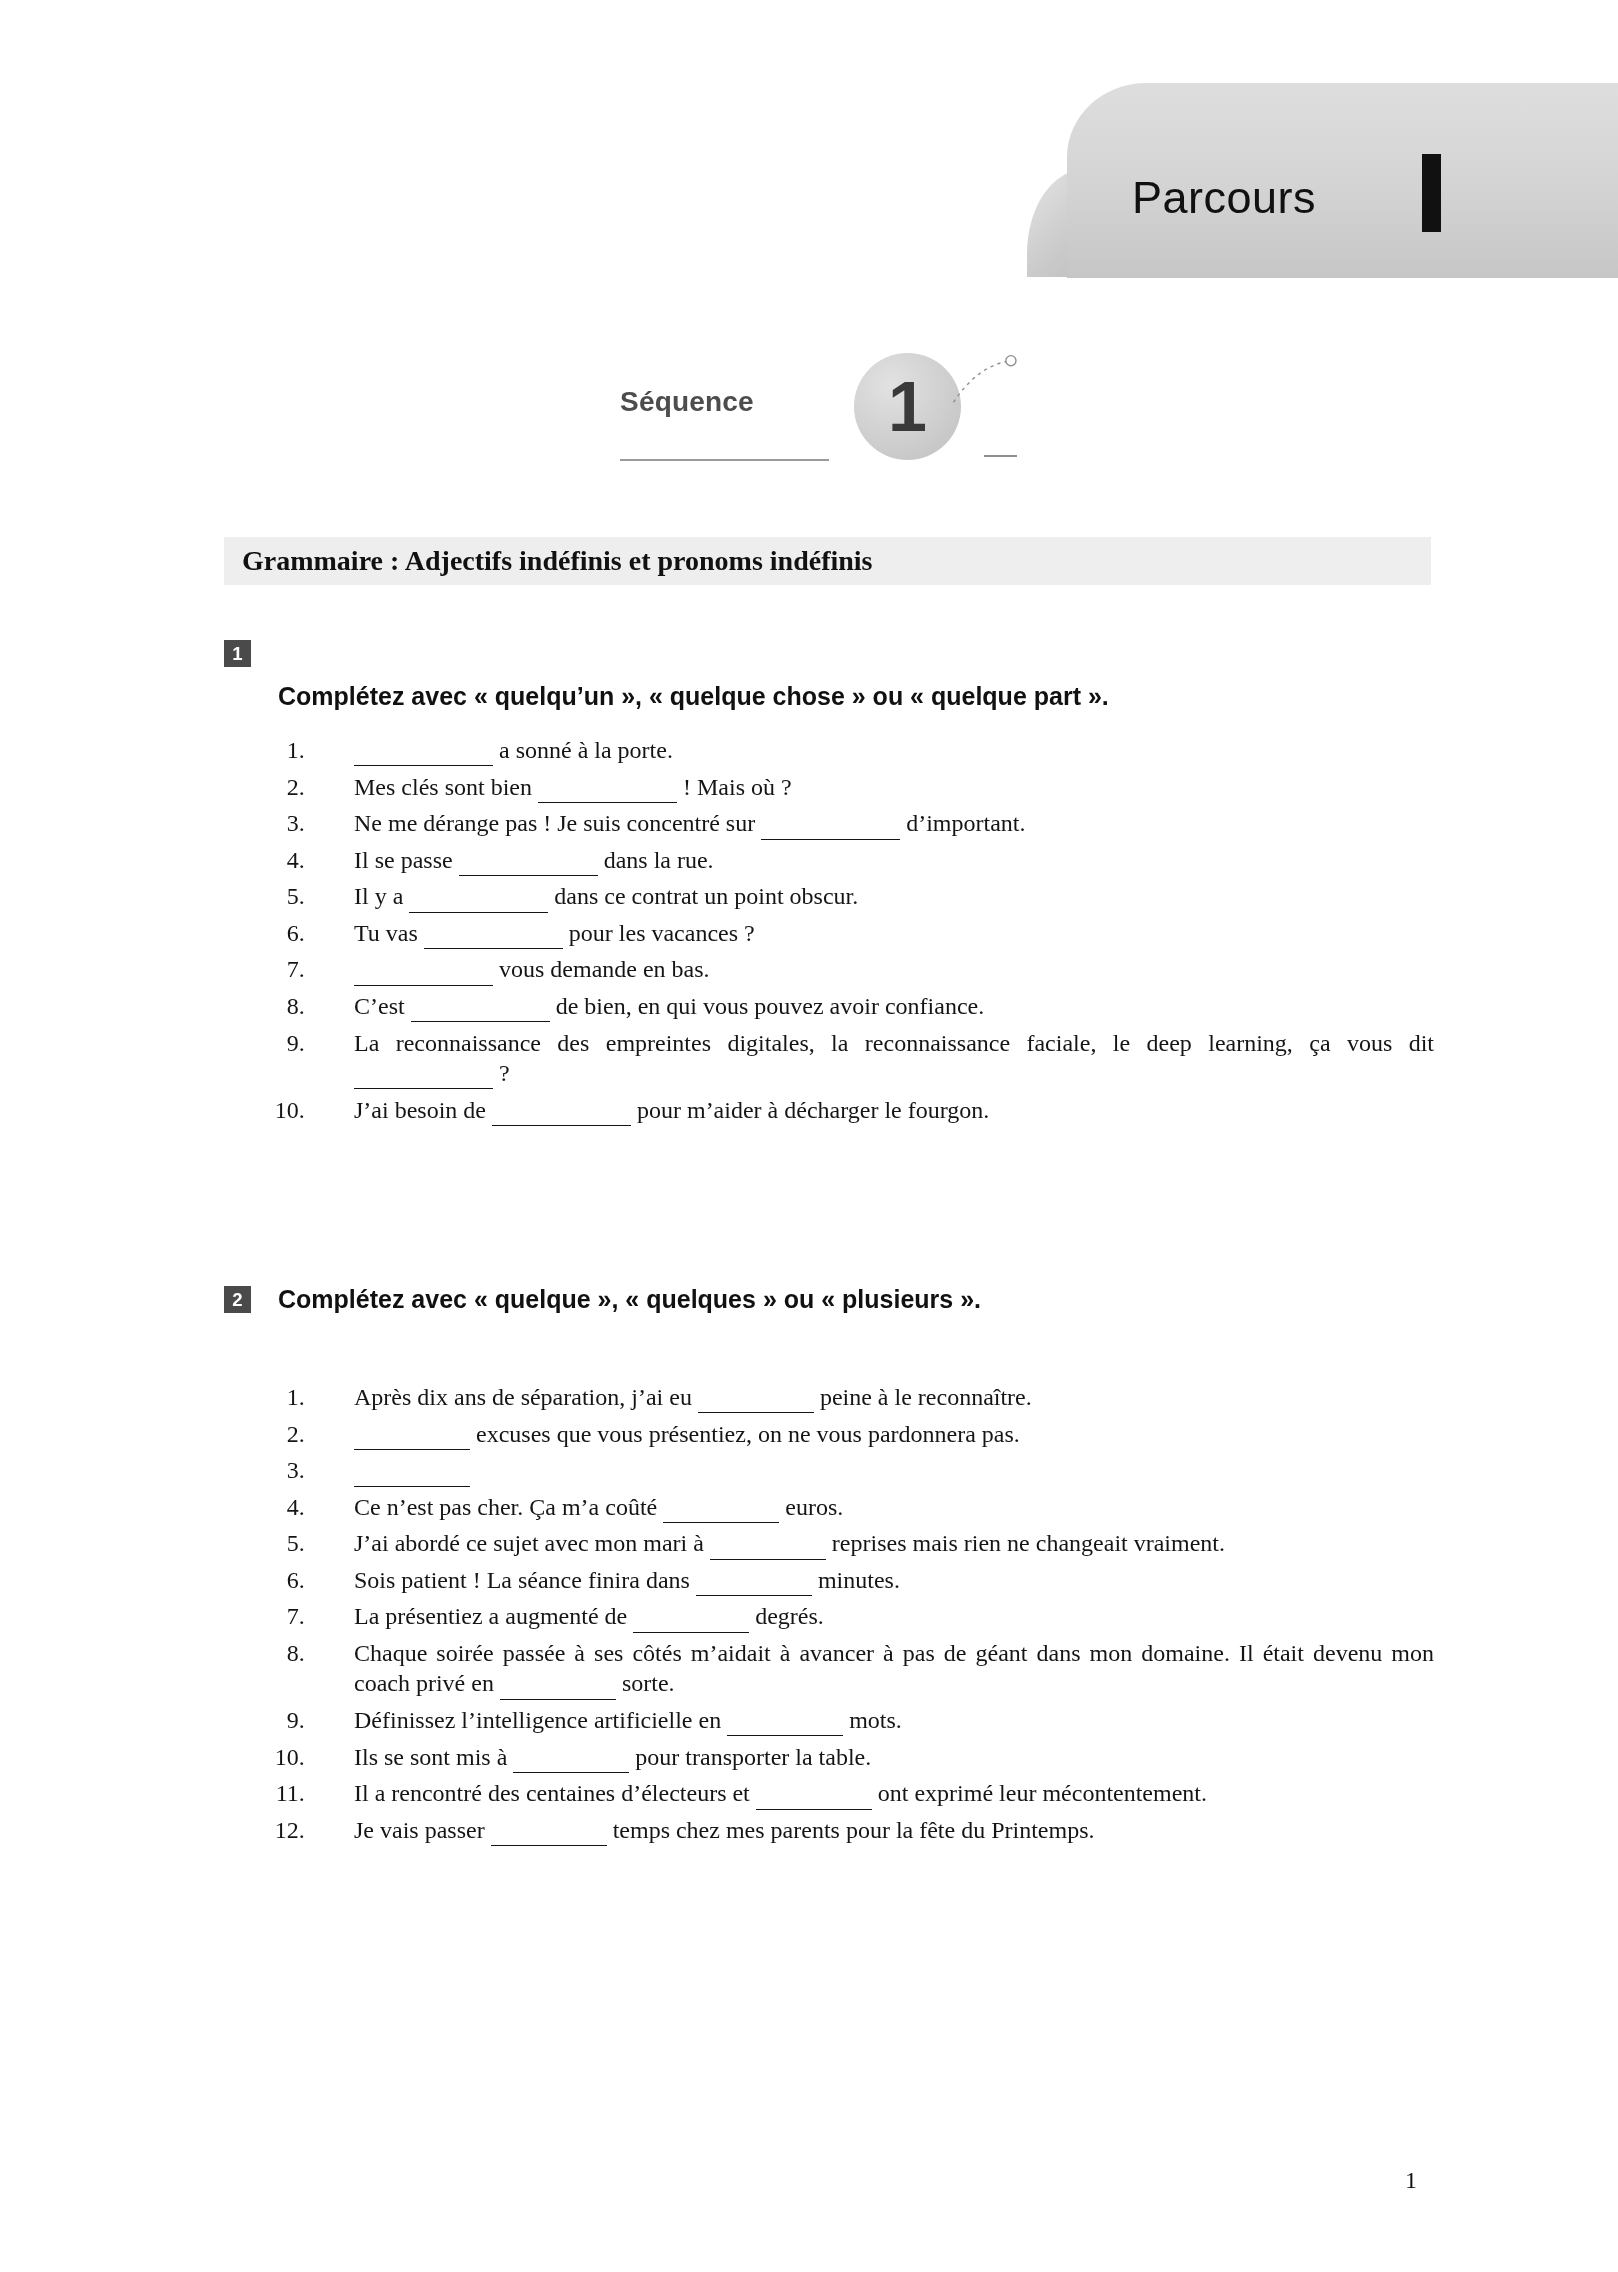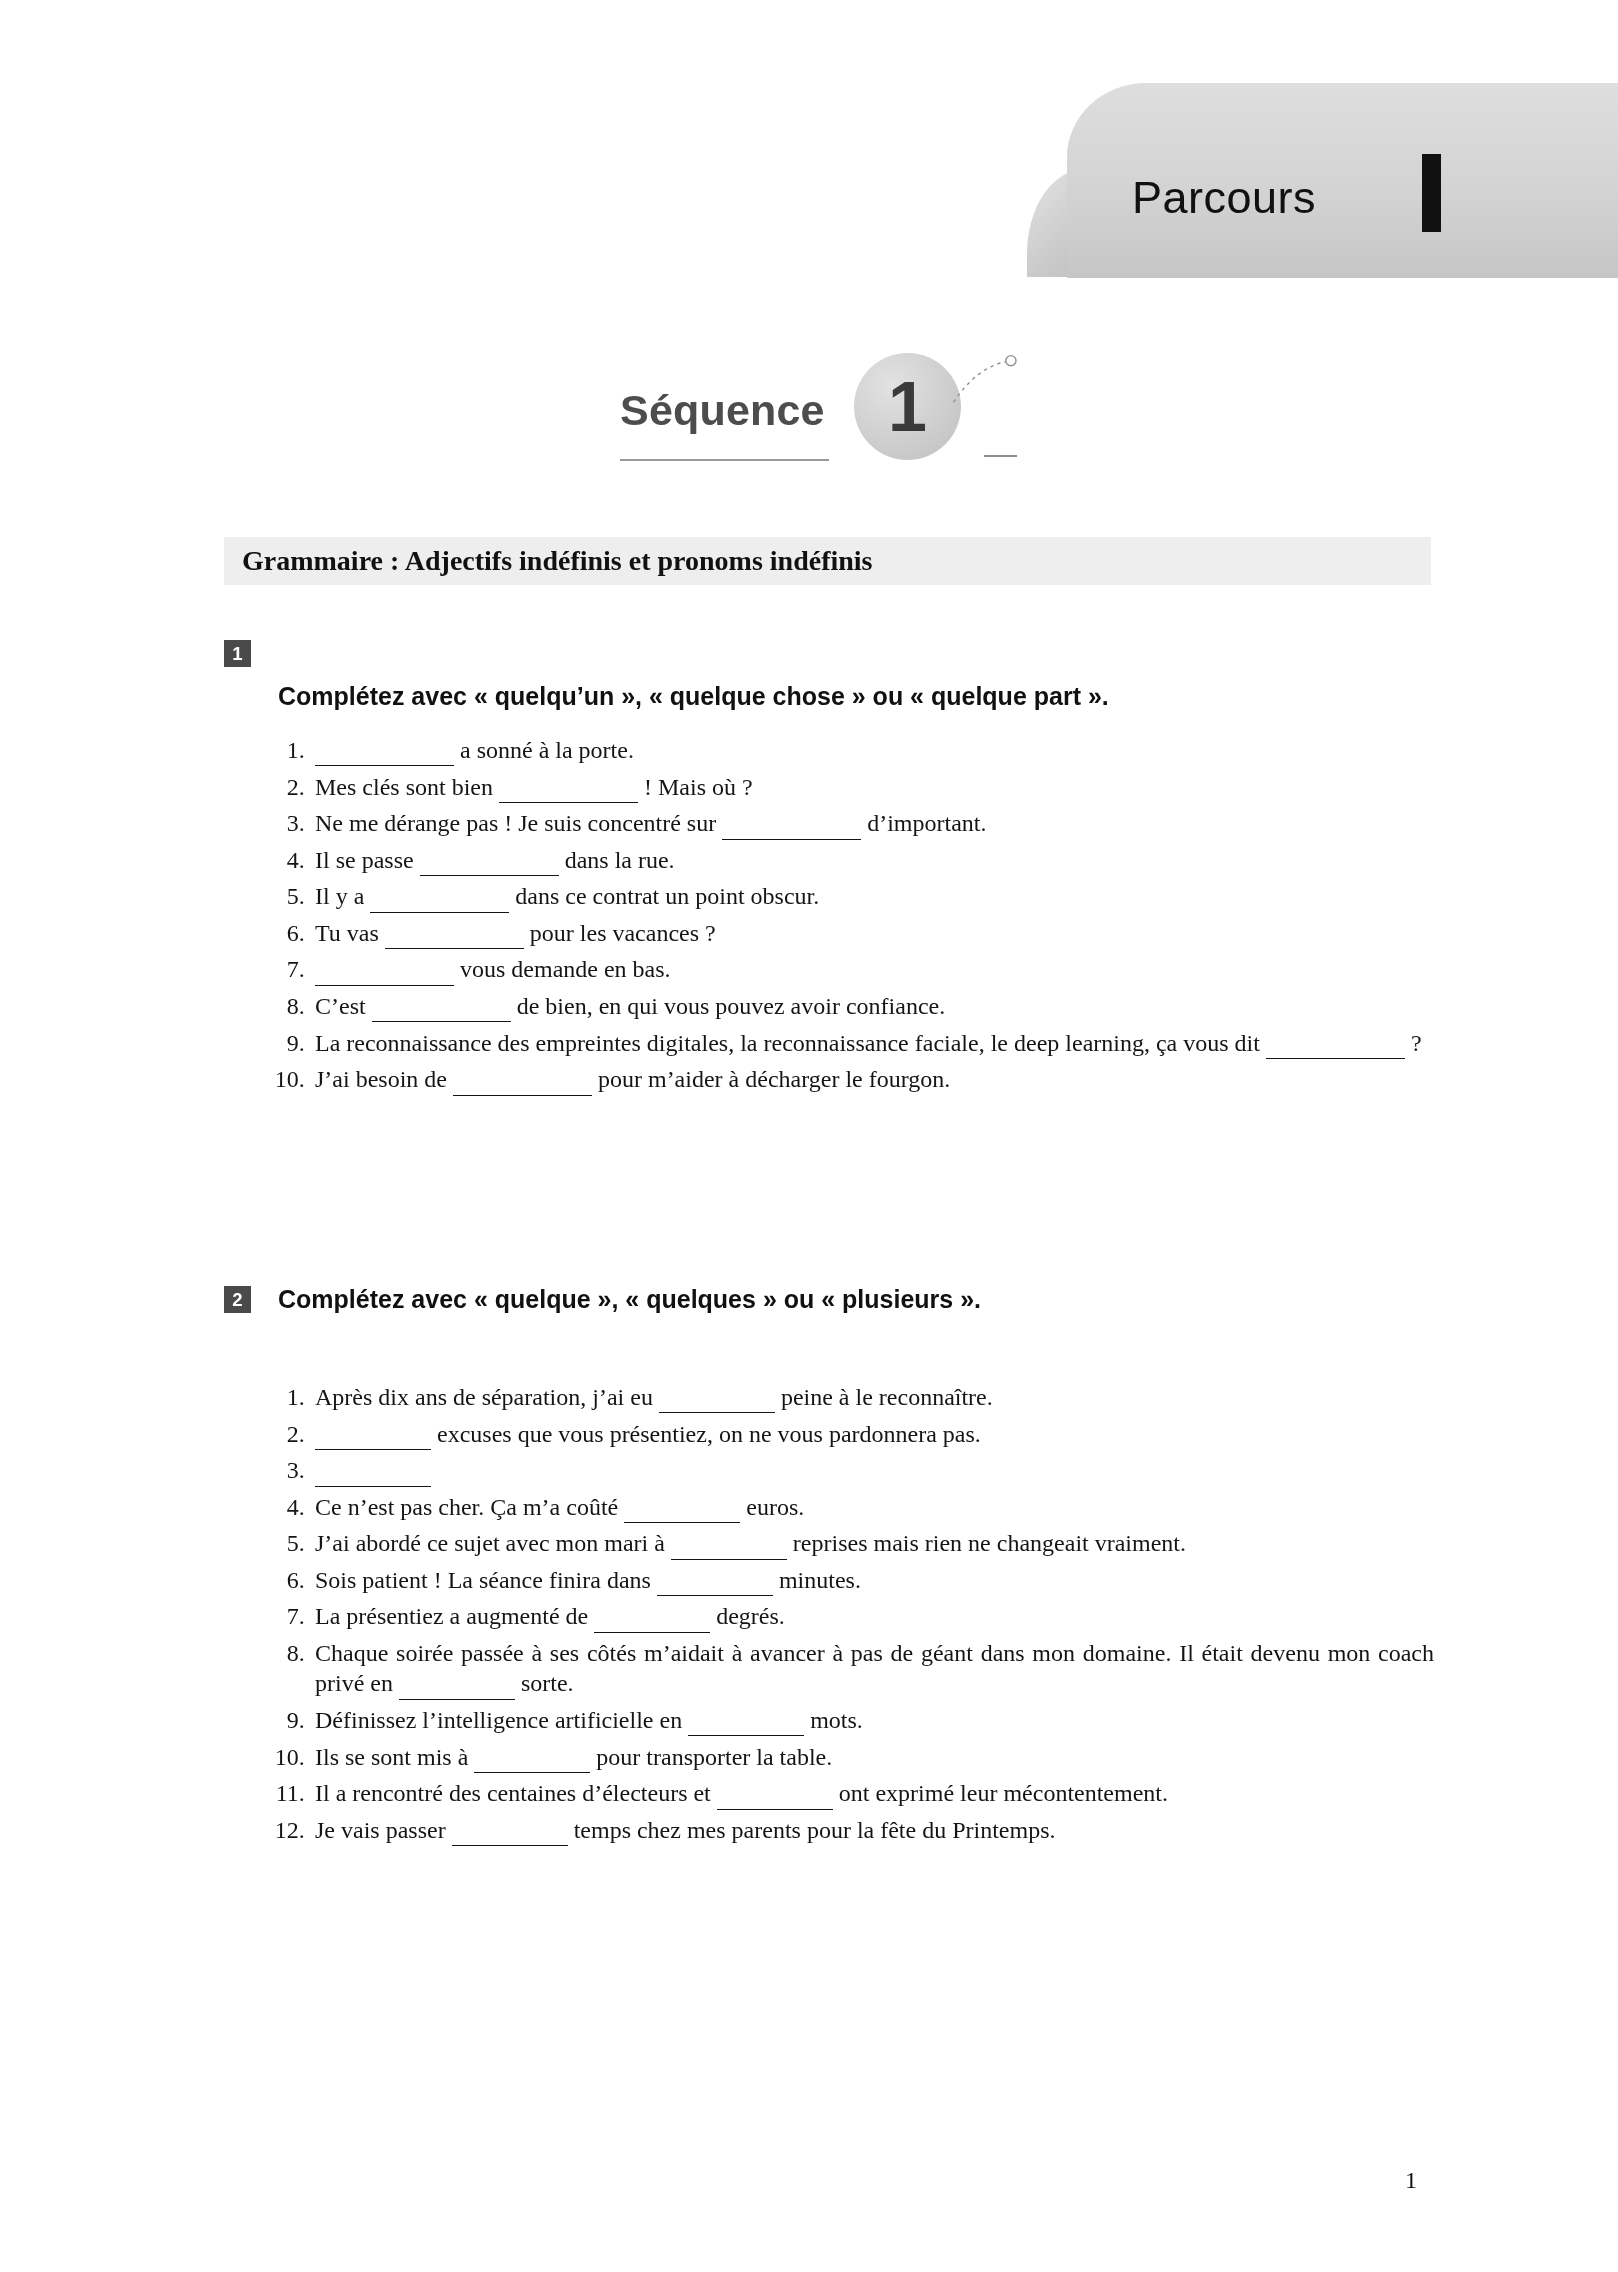--- a/index.html
+++ b/index.html
@@ -61,21 +61,21 @@
     background: #111111;
   }
 
   
   .seq-label {
     position: absolute;
     top: 386px;
     left: 620px;
     font-family: "Liberation Sans", sans-serif;
     font-weight: bold;
-    font-size: 43px;
+    font-size: 28px;
     color: #4d4d4d;
     letter-spacing: 0.2px;
   }
   .seq-underline {
     position: absolute;
     top: 459px;
     left: 620px;
     width: 209px;
     height: 1.9px;
     background: #9a9a9a;
@@ -175,20 +175,21 @@
   .item-num {
     width: 55px;
     flex: 0 0 55px;
     text-align: right;
     padding-right: 10.2px;
     box-sizing: border-box;
   }
   .item-text {
     flex: 1;
     text-align: justify;
+    margin-left: 39px;
   }
 
   .blank {
     display: inline-block;
     border-bottom: 0.9px solid #151515;
     vertical-align: baseline;
   }
   .b1 { width: 139px; }
   .b2 { width: 116px; }
 

